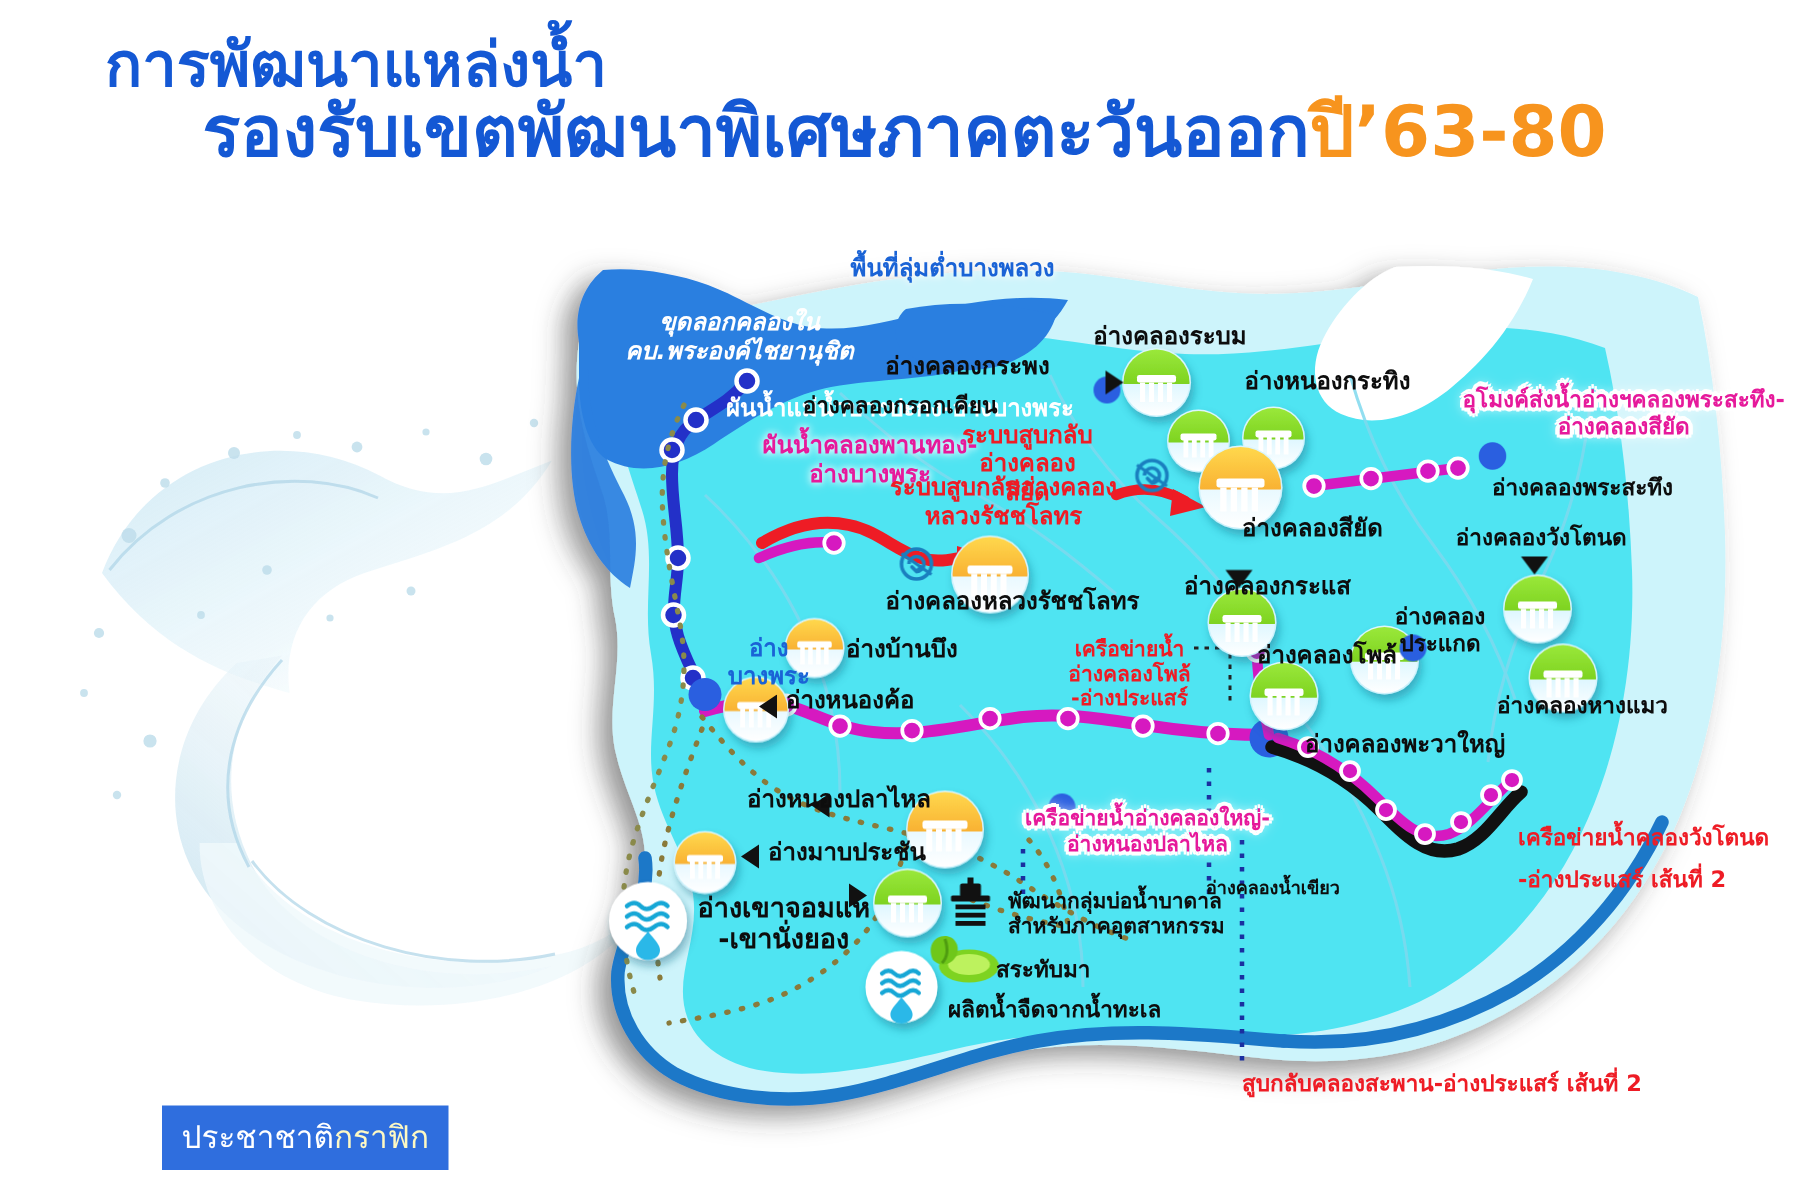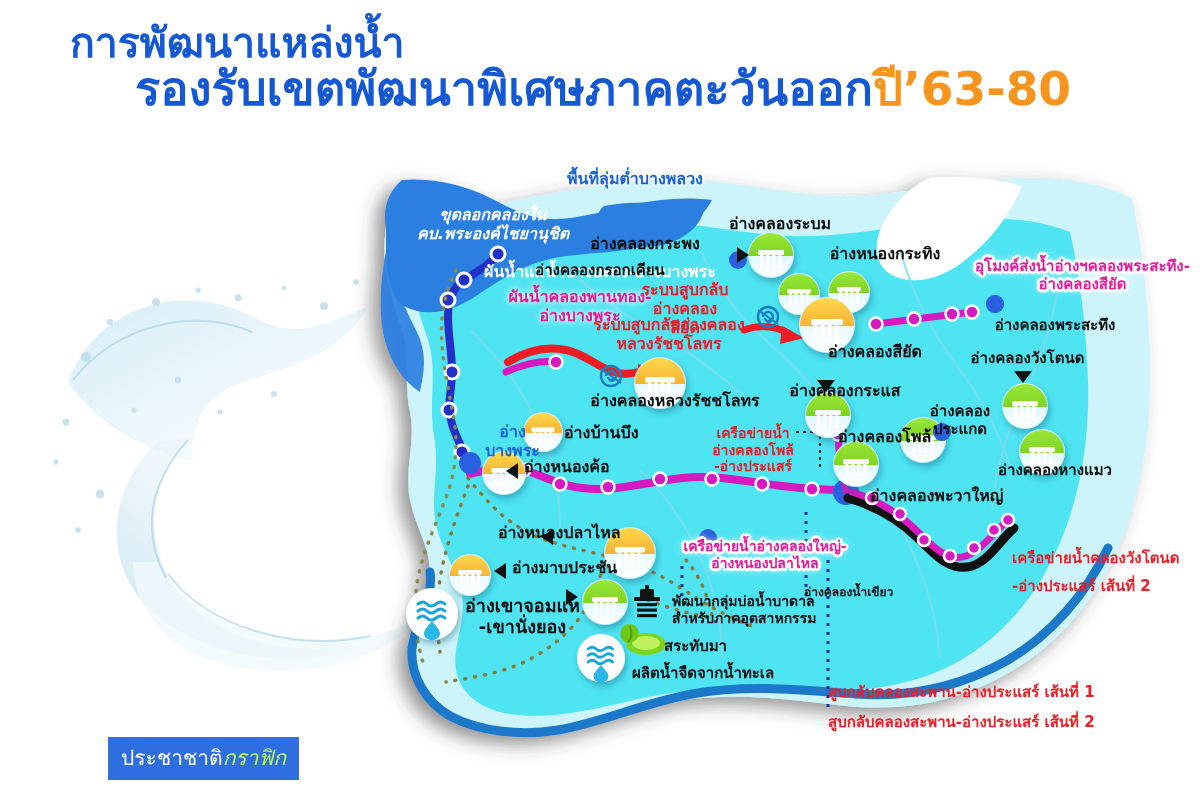--- a/index.html
+++ b/index.html
@@ -23,21 +23,21 @@
   }
   .title-years{color:#f7941e;}
 
   
   .credit{
     position:absolute;left:108px;top:737px;z-index:70;
     background:#2f6ede;padding:4px 13px 6px 13px;
     font-size:21px;white-space:nowrap;
   }
   .credit .w{color:#ffffff;}
-  .credit .c{color:#bef264;font-style:italic;}
+  .credit .c{color:#fef9c3;}
 
   
   .splash{position:absolute;left:38px;top:262px;width:420px;height:420px;z-index:5;
           pointer-events:none;opacity:.95;}
 
   
   #mapsvg{position:absolute;left:0;top:0;width:1200px;height:800px;z-index:10;}
 
   
   .lbl{
@@ -625,19 +625,18 @@
   <div class="lbl black" style="left:664px;top:638px;font-size:15px;">สระทับมา</div>
 
 
   <div class="lbl black" style="left:632px;top:665px;font-size:15px;">ผลิตน้ำจืดจากน้ำทะเล</div>
 
   <div class="lbl black" style="left:804px;top:585px;font-size:12px;">อ่างคลองน้ำเขียว</div>
 
   <div class="lbl red" style="left:1012px;top:545px;width:180px;font-size:15px;line-height:1.85;">เครือข่ายน้ำคลองวังโตนด
 -อ่างประแสร์ เส้นที่ 2</div>
 
-  <div class="lbl red" style="left:828px;top:684px;font-size:15px;">สูบกลับคลองสะพาน-อ่างประแสร์ เส้นที่ 1</div>
 
   <div class="lbl red" style="left:828px;top:714px;font-size:15px;text-align:center;">สูบกลับคลองสะพาน-อ่างประแสร์ เส้นที่ 2</div>
 
   <div class="credit"><span class="w">ประชาชาติ</span><span class="c">กราฟิก</span></div>
 
 </div>
 
 </body></html>

